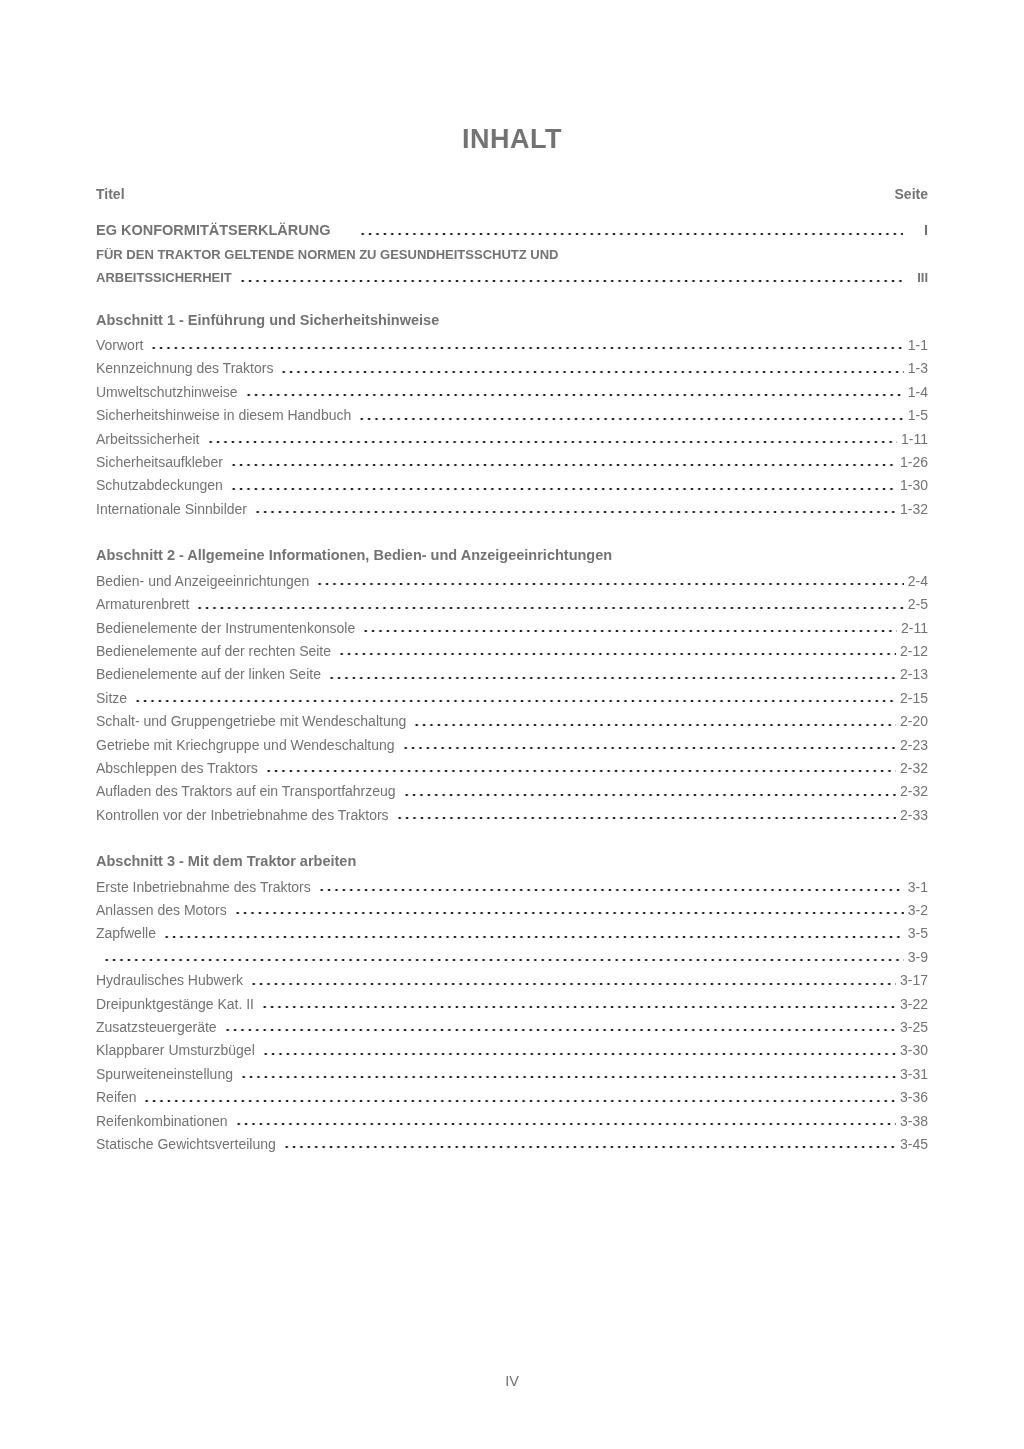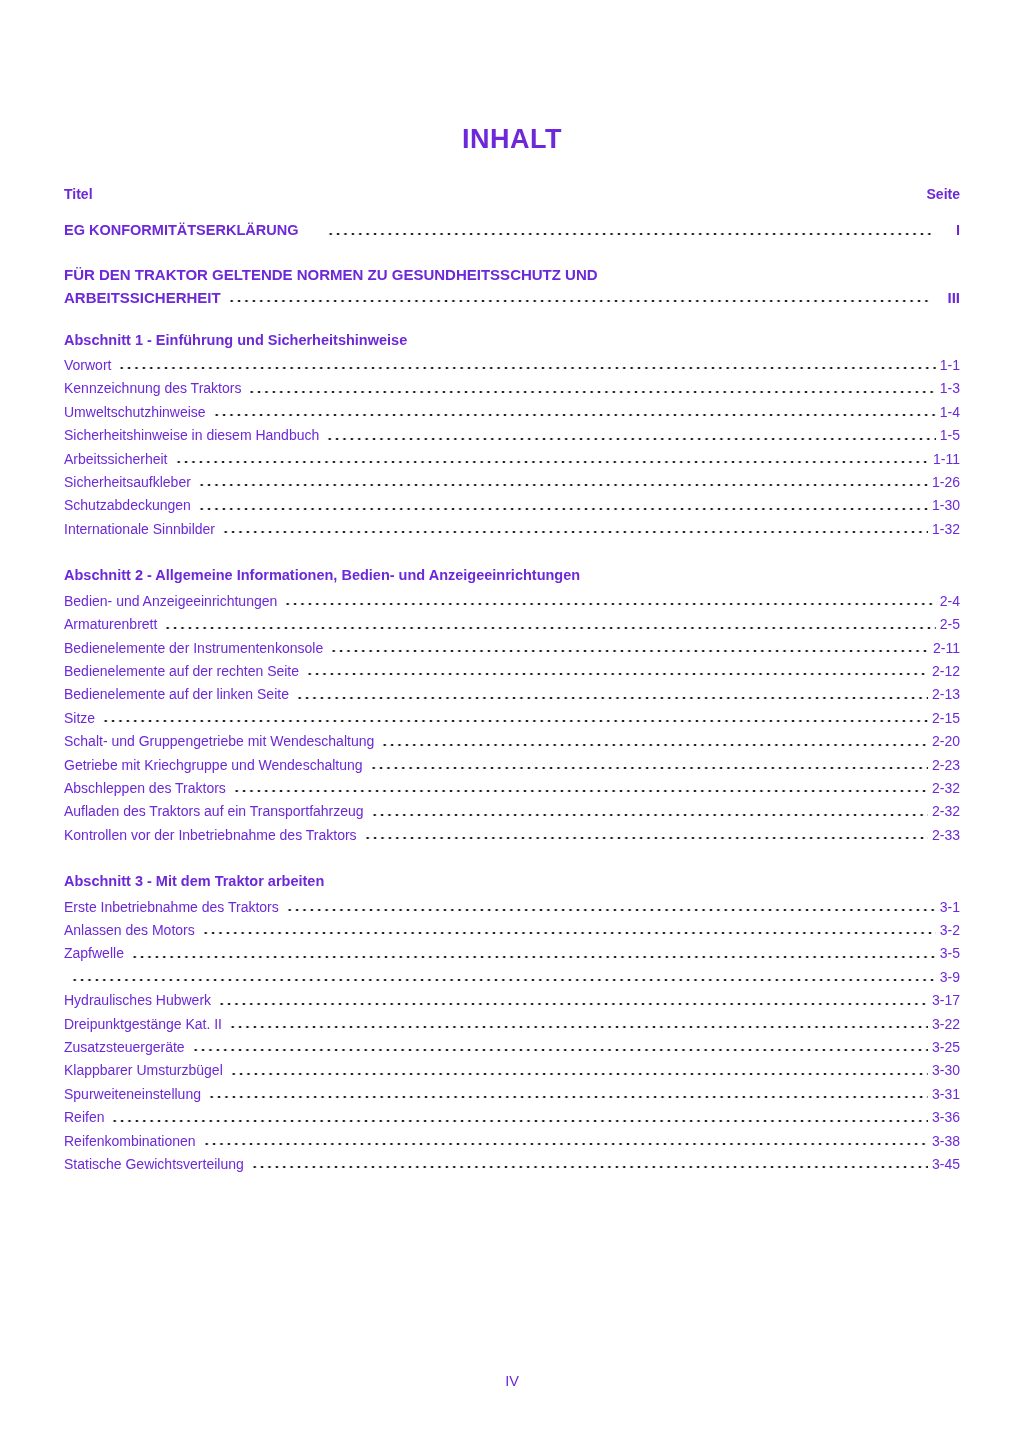--- a/index.html
+++ b/index.html
@@ -1,23 +1,23 @@
 <!DOCTYPE html>
 <html><head>
 <meta charset="utf-8">
 <style>
   html, body { margin: 0; padding: 0; background: #ffffff; }
   .page {
     position: relative;
     width: 1024px;
     height: 1449px;
     box-sizing: border-box;
-    padding: 0 64px;
+    padding: 0 96px;
     background: #ffffff;
-    color: #6d28d9;
+    color: #737373;
     font-family: "Liberation Sans", "DejaVu Sans", sans-serif;
     overflow: hidden;
   }
   .doc-title {
     margin: 0;
     padding-top: 126px;
     text-align: center;
     font-size: 27px;
     line-height: 27px;
     font-weight: bold;
@@ -28,21 +28,21 @@
     justify-content: space-between;
     margin-top: 30px;
     font-size: 14px;
     font-weight: bold;
     line-height: 23.4px;
   }
   .toc-row { display: flex; line-height: 23.4px; }
   .toc-row > span { line-height: 23.4px; }
   .front-item { font-weight: bold; font-size: 14.5px; gap: 19px; }
   .front-item.eg { margin-top: 13px; }
-  .front-block { margin-top: 20px; font-weight: bold; font-size: 15px; }
+  .front-block { font-weight: bold; font-size: 13px; }
   .front-line1 { line-height: 23.4px; white-space: nowrap; }
   .label { white-space: nowrap; }
   .leader {
     flex: 1;
     margin: 0 4px 0 7px;
     background-image: radial-gradient(circle, #1c1c1c 1.25px, rgba(0,0,0,0) 1.55px);
     background-size: 7.4px 6px;
     background-repeat: repeat-x;
     background-position: left bottom 6px;
   }

